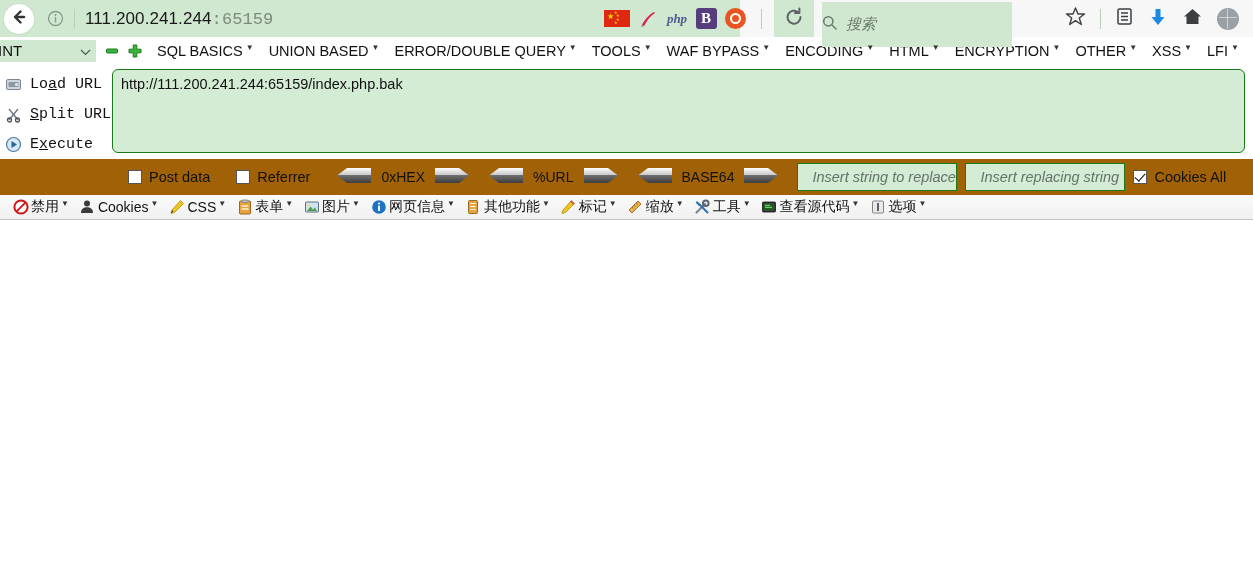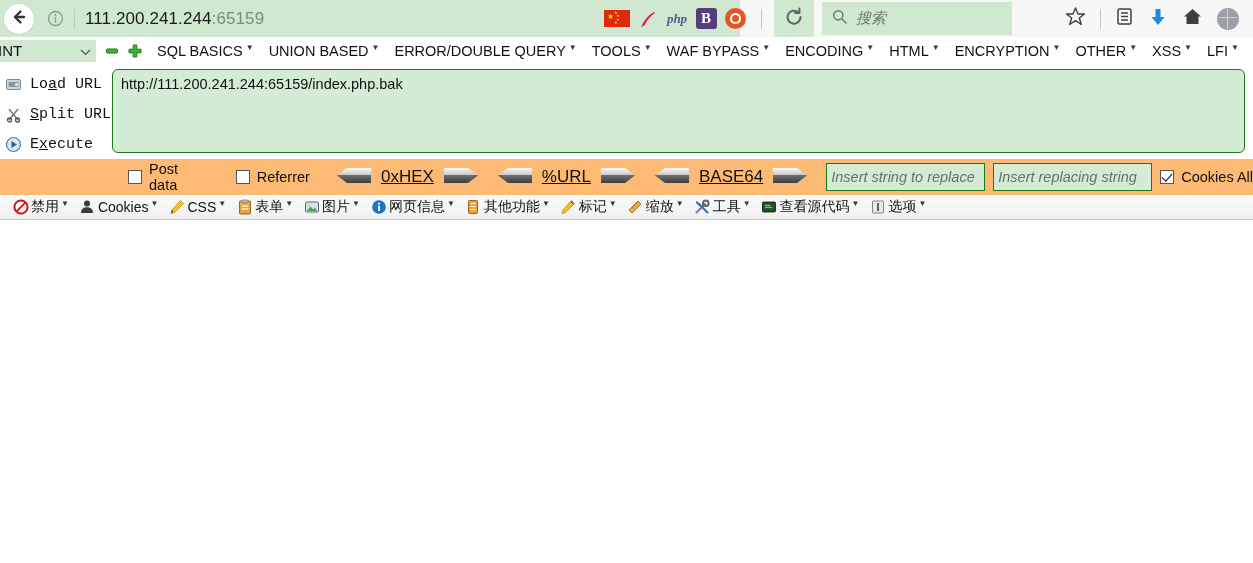--- a/index.html
+++ b/index.html
@@ -60,21 +60,21 @@
     background: #b9cdb9;
     margin: 0 10px;
     flex: none;
   }
   .url-text {
     font-size: 17px;
     color: #1a1a1a;
     letter-spacing: 0.1px;
     white-space: nowrap;
   }
-  .url-text .port { color: #7b8a7b; }
+  .url-text .port { color: #7b8a7b; font-family: Liberation Mono, monospace; }
 
   .chrome-icons {
     position: absolute;
     left: 604px;
     top: 0;
     height: 37px;
     display: flex;
     align-items: center;
     gap: 7px;
   }
@@ -153,25 +153,24 @@
     display: flex;
     align-items: center;
     padding: 0 14px;
   }
 
   .search-box {
     position: absolute;
     left: 822px;
     top: 2px;
     width: 190px;
-    height: 33px;
+    height: 45px;
     background: #cfe8cf;
     display: flex;
     align-items: center;
-    padding-left: 10px;
     box-sizing: border-box;
   }
   .search-ph {
     font-size: 15px;
     color: #6c7a6c;
     font-style: italic;
     margin-left: 9px;
   }
   .right-icons {
     position: absolute;
@@ -301,21 +300,21 @@
     font-size: 14.5px;
     color: #111;
     overflow: hidden;
   }
 
   
   .hb-opts {
     height: 36px;
     display: flex;
     align-items: center;
-    background: #fdba74;
+    background: #a16207;
     padding-left: 128px;
     box-sizing: border-box;
     gap: 0;
   }
   .chk-wrap {
     display: flex;
     align-items: center;
     gap: 7px;
     margin-right: 26px;
   }
@@ -337,39 +336,38 @@
     border-width: 0 1.6px 1.6px 0;
     transform: rotate(42deg);
   }
   .chk-lbl { font-size: 14.5px; color: #111; }
   .conv-group {
     display: flex;
     align-items: center;
     margin-right: 18px;
   }
   .conv-lbl {
-    font-size: 17px;
+    font-size: 14px;
     color: #111;
     margin: 0 9px;
     white-space: nowrap;
-    text-decoration: underline;
   }
   .arrow-btn { flex: none; }
   .repl-input {
     width: 160px;
     height: 28px;
     background: #d4ecd4;
     border: 1px solid #1a7a1a;
     box-sizing: border-box;
     font-size: 14.5px;
     font-style: italic;
     color: #64726a;
     display: flex;
     align-items: center;
-    padding-left: 4px;
+    padding-left: 14px;
     overflow: hidden;
     white-space: nowrap;
     margin-right: 8px;
   }
   .replace-all {
     display: flex;
     align-items: center;
     gap: 7px;
     white-space: nowrap;
   }

